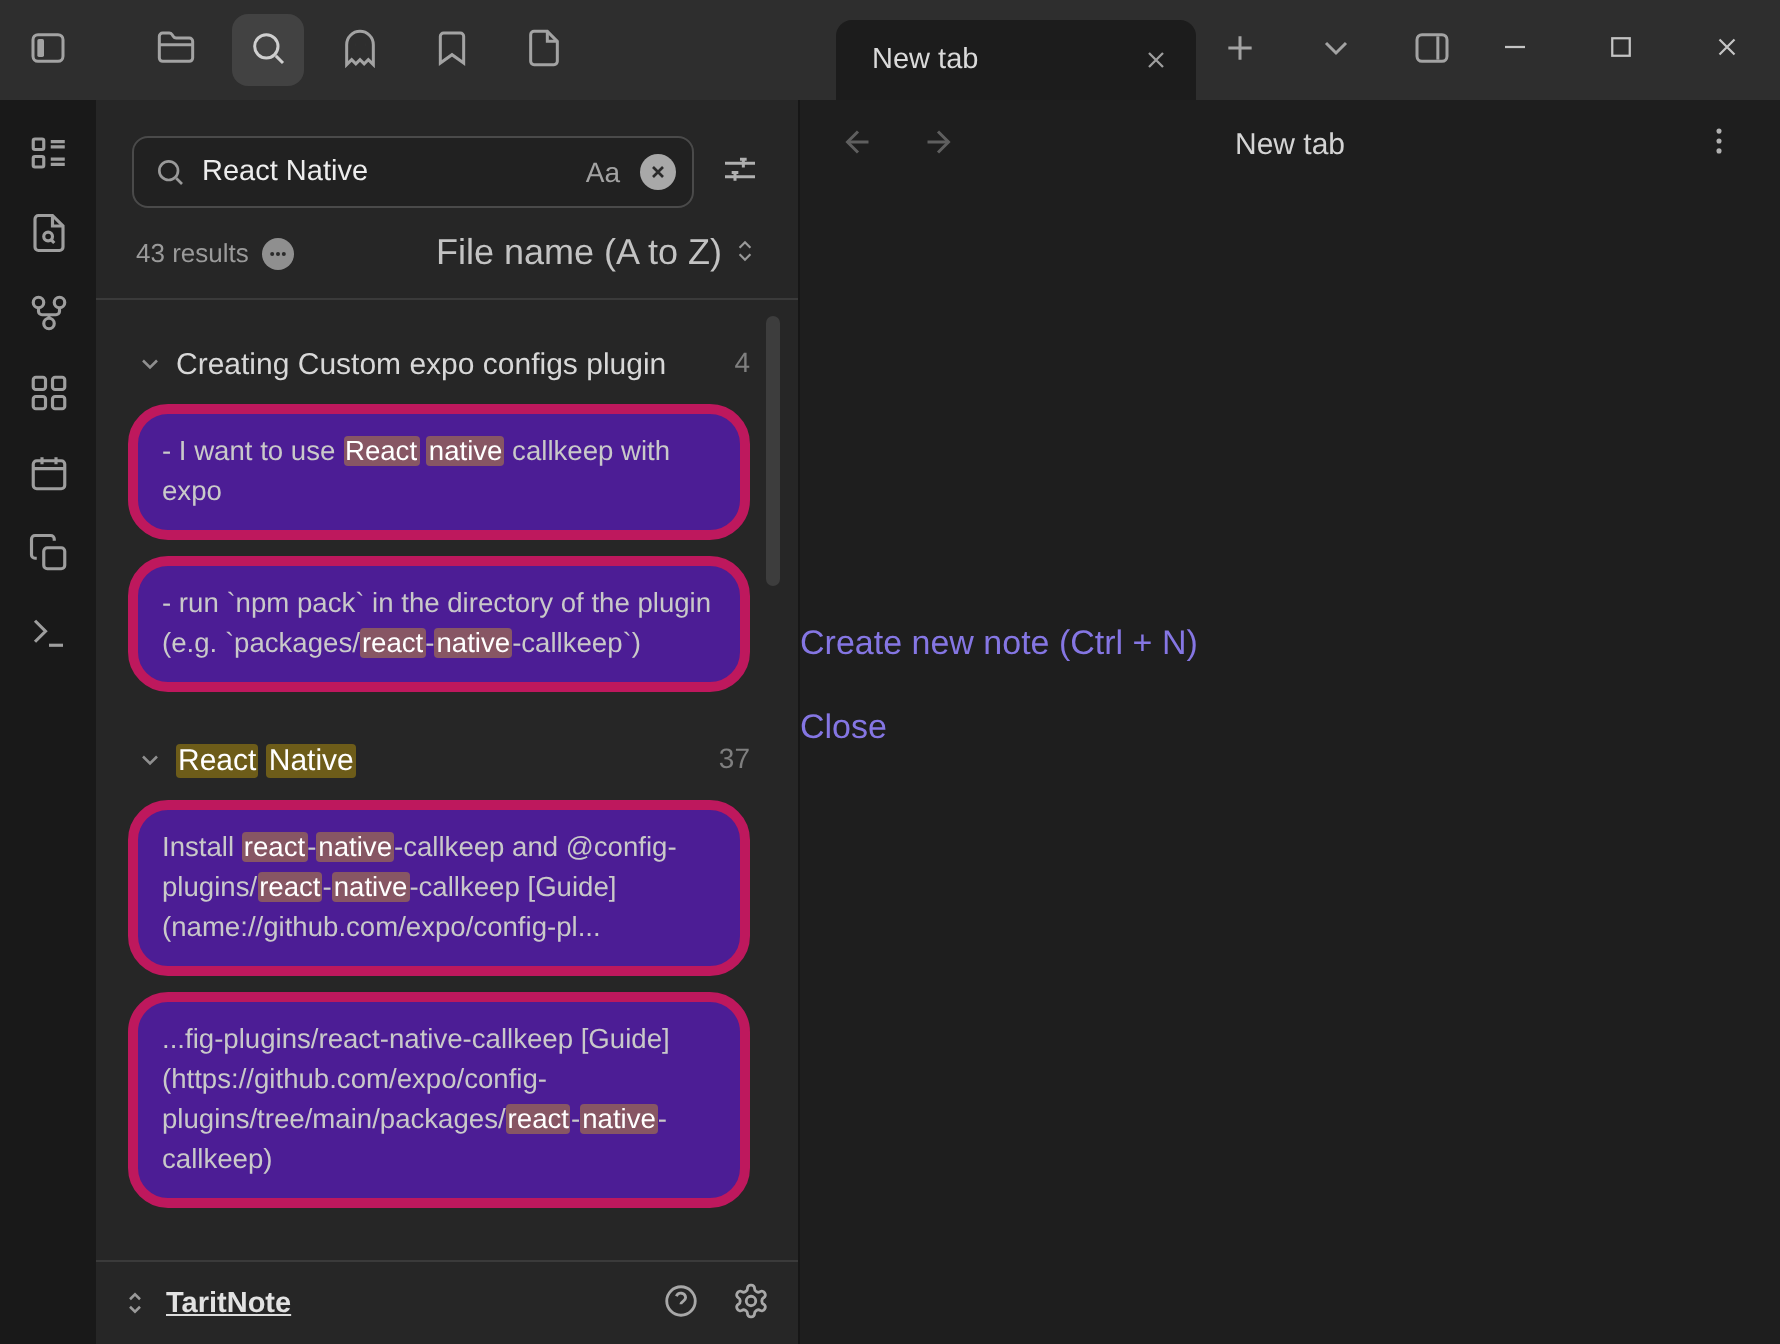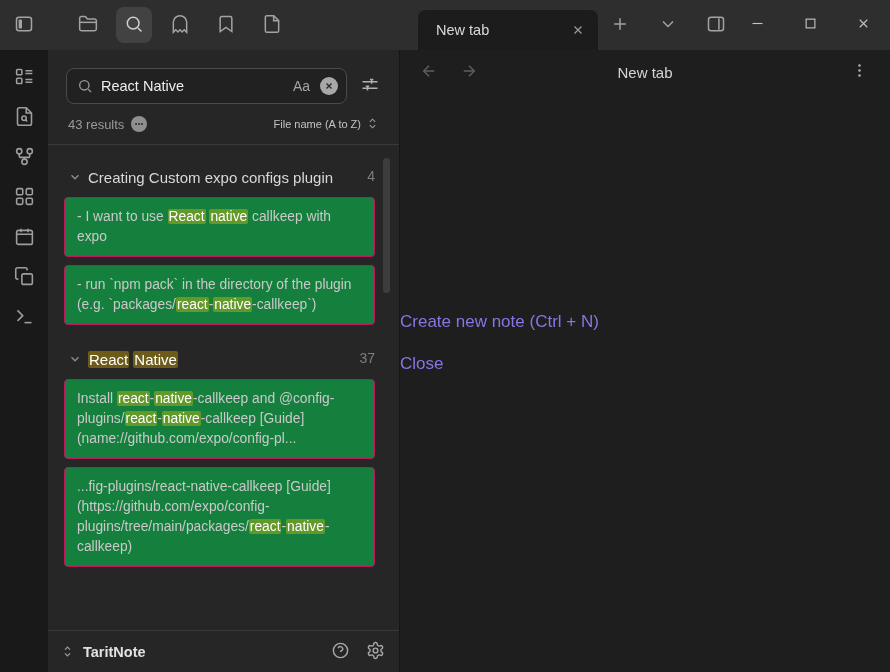--- a/index.html
+++ b/index.html
@@ -39,37 +39,37 @@
   .si-case { font-size:14px; color:#a3a3a3; cursor:pointer; padding:0 2px; }
   .si-clear { width:18px; height:18px; border-radius:50%; background:#a8a8a8; color:#2a2a2a; display:flex; align-items:center; justify-content:center; cursor:pointer; flex:0 0 18px; }
   .si-clear svg { width:10px; height:10px; }
   .filter-btn { width:30px; height:30px; border:none; background:transparent; color:#b0b0b0; display:flex; align-items:center; justify-content:center; cursor:pointer; border-radius:6px; }
   .filter-btn svg { width:20px; height:20px; }
 
   .results-row { display:flex; align-items:center; padding:12px 20px 0 20px; }
   .results-count { font-size:13px; color:#9a9a9a; display:flex; align-items:center; gap:7px; }
   .dots-badge { width:16px; height:16px; border-radius:50%; background:#8f8f8f; display:flex; align-items:center; justify-content:center; cursor:pointer; }
   .dots-badge svg { width:10px; height:10px; }
-  .sort { margin-left:auto; display:flex; align-items:center; gap:5px; font-size:11px; color:#c3c3c3; cursor:pointer; }
+  .sort { margin-left:auto; display:flex; align-items:center; gap:5px; font-size:18px; color:#c3c3c3; cursor:pointer; }
   .sort svg { width:13px; height:13px; color:#9a9a9a; }
   .panel-sep { height:1px; background:#3a3a3a; margin:12px 0 0 0; }
 
   .results { padding:6px 24px 0 16px; }
   .group-header { display:flex; padding:16px 0 8px 0; cursor:pointer; }
   .g-chevron { color:#8f8f8f; flex:0 0 24px; display:flex; justify-content:flex-start; padding-top:3px; padding-left:4px; }
   .g-chevron svg { width:14px; height:14px; }
   .g-title { flex:1; font-size:15px; line-height:1.45; color:#d8d8d8; padding-right:8px; }
   .g-count { font-size:14px; color:#7f7f7f; padding-top:1px; }
   .hl { background:rgba(255,204,0,0.33); color:#fff; border-radius:2px; padding:0 1px; }
 
-  .card { background:#15803d; border:1px solid #be185d; border-radius:4px; padding:9px 12px; margin:0 0 8px 0; font-size:13.8px; line-height:1.45; color:#c9c9c9; overflow-wrap:anywhere; cursor:pointer; }
+  .card { background:#4c1d95; border:5px solid #be185d; border-radius:20px; padding:9px 12px; margin:0 0 8px 0; font-size:13.8px; line-height:1.45; color:#c9c9c9; overflow-wrap:anywhere; cursor:pointer; }
 
   .scroll-thumb { position:absolute; right:9px; top:108px; width:7px; height:135px; border-radius:4px; background:#3d3d3d; cursor:pointer; }
 
-  .vault-bar { position:absolute; left:0; bottom:0; width:100%; height:42px; border-top:1px solid #3a3a3a; display:flex; align-items:center; padding:0 14px 0 12px; gap:8px; }
+  .vault-bar { position:absolute; left:0; bottom:0; width:100%; height:42px; border-top:1px solid #3a3a3a; display:flex; align-items:center; padding:0 14px 0 12px; gap:8px;text-decoration:underline; }
   .vault-switch { color:#9a9a9a; display:flex; cursor:pointer; } .vault-switch svg { width:15px; height:15px; }
   .vault-name { font-size:14.5px; font-weight:bold; color:#e2e2e2; }
   .vault-actions { margin-left:auto; display:flex; gap:16px; }
   .vault-actions button { border:none; background:transparent; color:#a8a8a8; display:flex; cursor:pointer; }
   .vault-actions svg { width:19px; height:19px; }
 
   
   .main { position:absolute; left:400px; top:50px; width:490px; height:622px; background:#1e1e1e; }
   .view-header { position:relative; height:44px; display:flex; align-items:center; }
   .nav-arrows { display:flex; gap:14px; padding-left:16px; }

